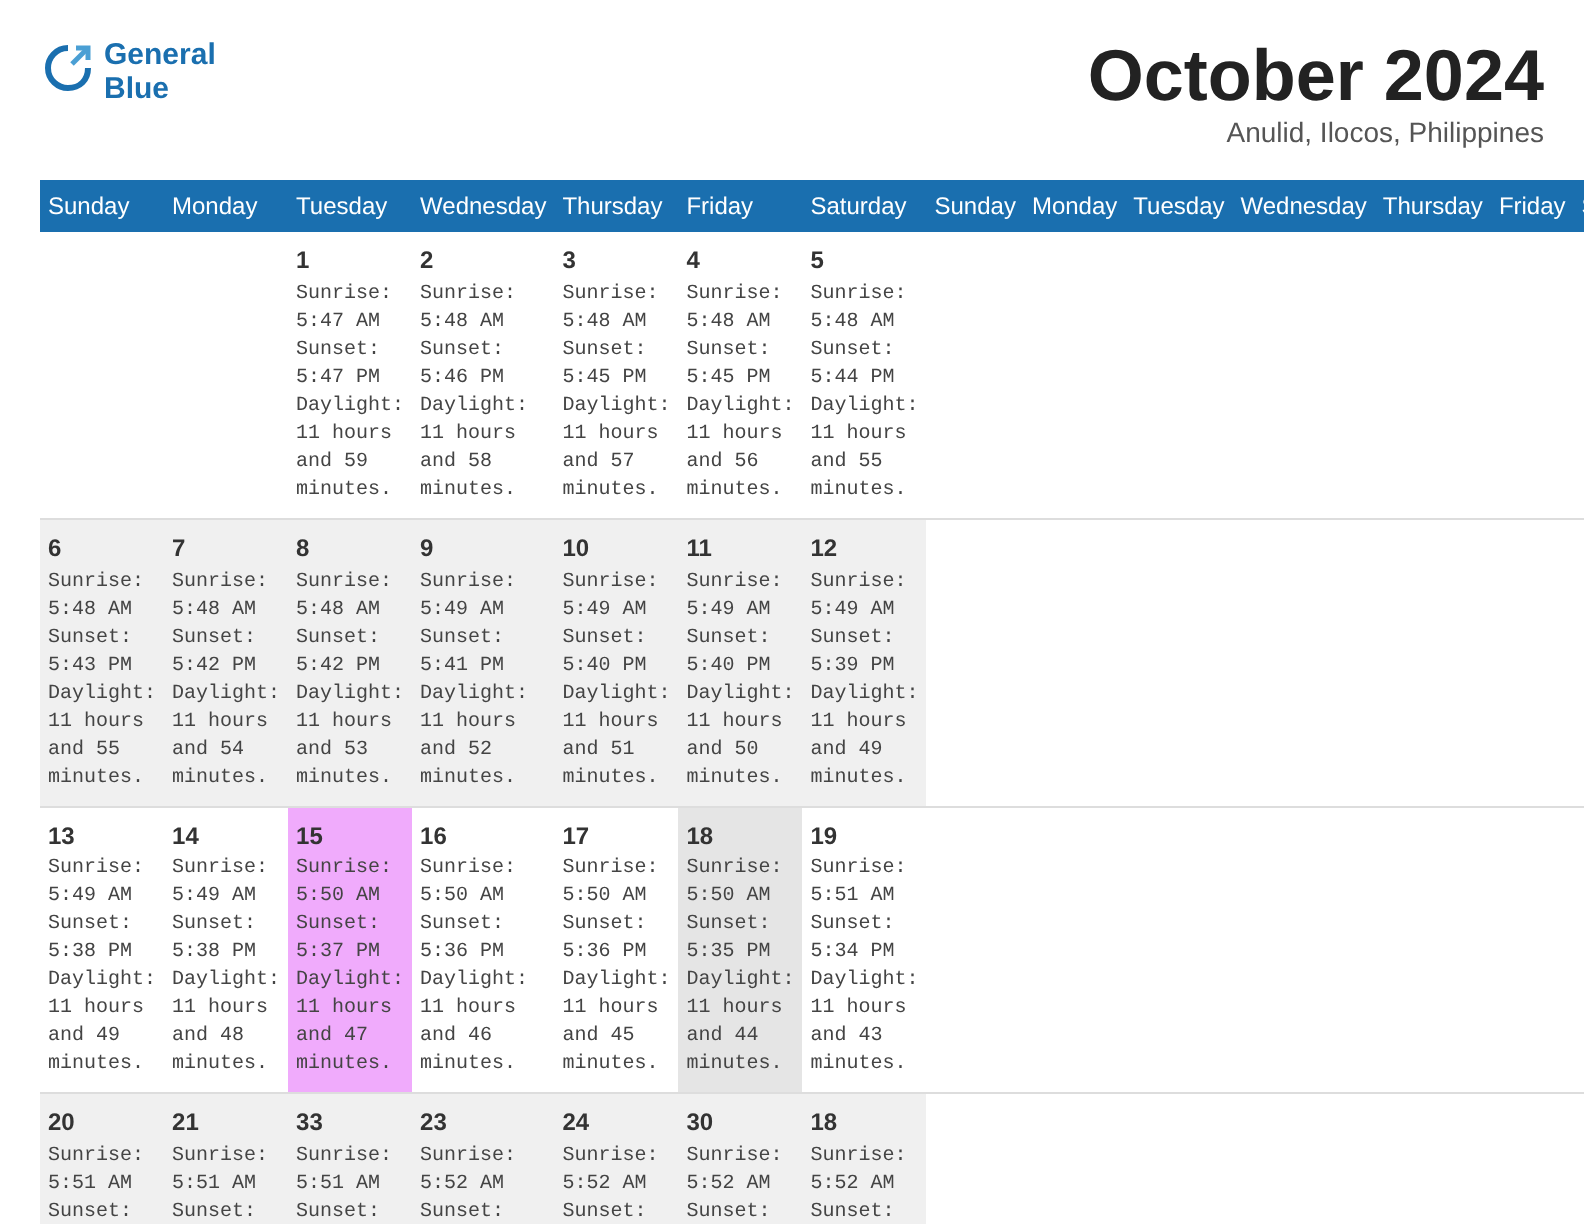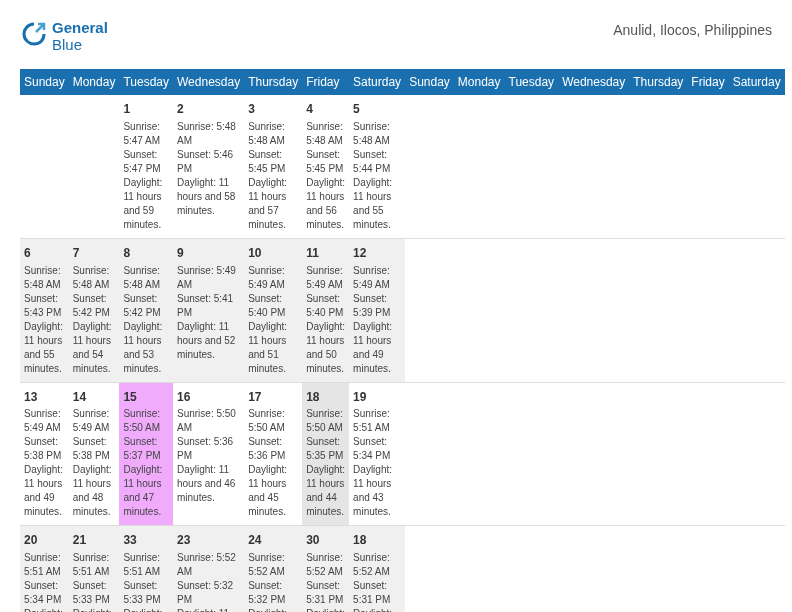--- a/index.html
+++ b/index.html
@@ -70,39 +70,41 @@
     }
     .day-num {
       font-weight: bold;
       font-size: 12px;
       display: block;
       margin-bottom: 2px;
     }
     .day-info {
       font-size: 10px;
       color: #444;
+      font-family: Liberation Mono, monospace;
     }
   </style>
 </head>
 <body>
 
 <div class="header">
   <div class="logo">
     <svg class="logo-icon" viewBox="0 0 28 28">
       <rect x="0" y="0" width="28" height="28" fill="white"></rect>
       <path d="M14 4 C8 4 4 9 4 14 C4 20 9 24 14 24 C20 24 24 20 24 14" fill="none" stroke="#1a6faf" stroke-width="3"></path>
       <path d="M18 4 L24 4 L24 10" fill="none" stroke="#4a9fd4" stroke-width="2.5"></path>
       <line x1="24" y1="4" x2="16" y2="12" stroke="#4a9fd4" stroke-width="2.5"></line>
     </svg>
     <div>
       <div style="font-weight:bold;font-size:15px;color:#1a6faf;line-height:1.1;">General</div>
-      <div style="font-weight:normal;font-size:15px;color:#1a6faf;line-height:1.1;">Blue</div>
+      <div style="font-weight:bold;font-size:15px;color:#1a6faf;line-height:1.1;">Blue</div>
     </div>
   </div>
   <div class="title-block">
+    <div class="month-title">October 2024</div>
     <div class="location">Anulid, Ilocos, Philippines</div>
   </div>
 </div>
 
 <table>
   <thead>
     <tr>
     <th>Sunday</th>
         <th>Monday</th>
         <th>Tuesday</th>

